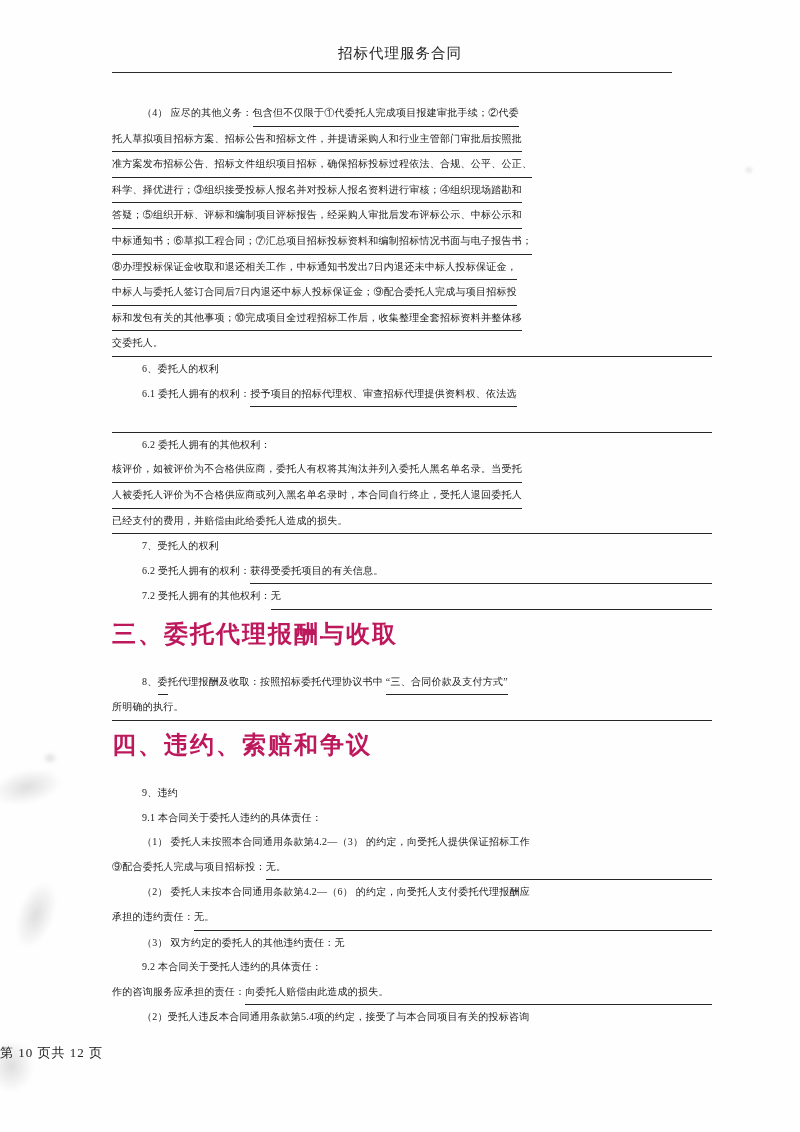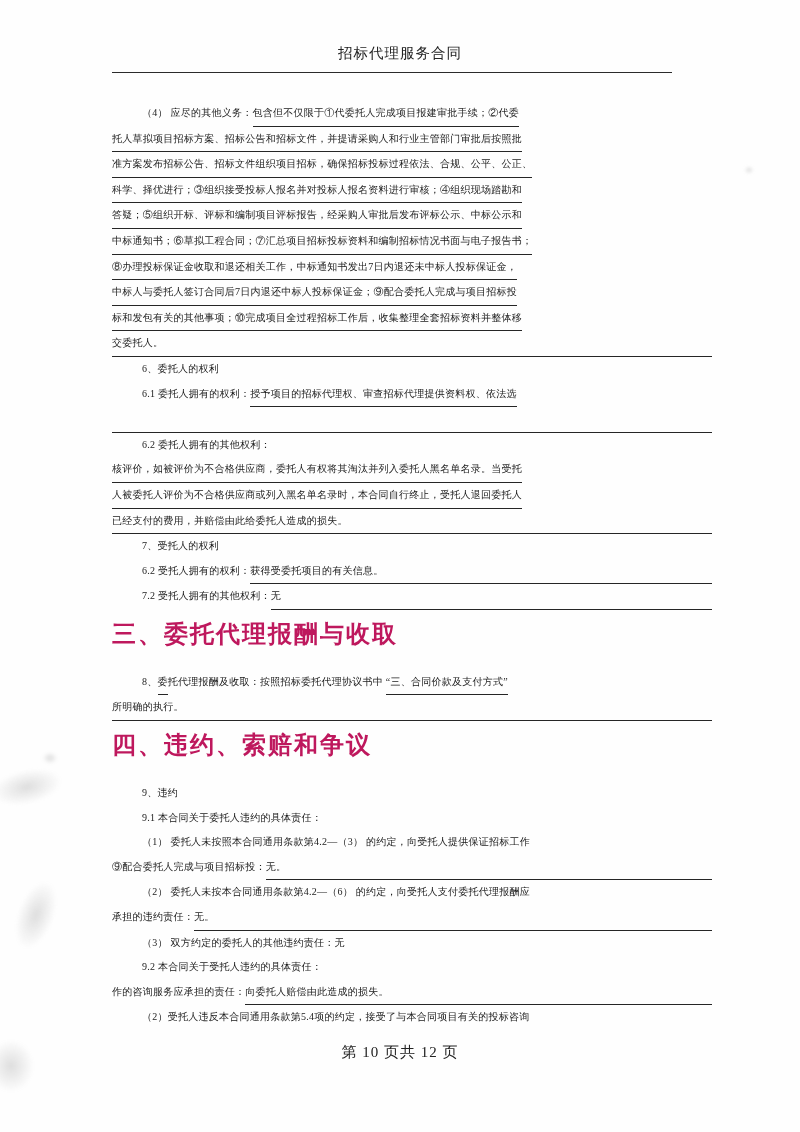--- a/index.html
+++ b/index.html
@@ -46,22 +46,22 @@
     font-weight:bold;
     font-size:24px;
     line-height:30px;
     letter-spacing:2px;
     color:#be185d;
     margin:9px 0 21px 0;
   }
   .footer {
     position:absolute;
     left:0; right:0; bottom:70px;
-    text-align:center;
-    font-size:15px;
+    text-align:left;
+    font-size:13px;
     letter-spacing:1px;
     color:#222;
     margin-top:40px;
   }
   
   .smudge {
     position:absolute;
     pointer-events:none;
     background:radial-gradient(closest-side, rgba(110,110,110,0.22), rgba(120,120,120,0.0));
     filter:blur(1.5px);

